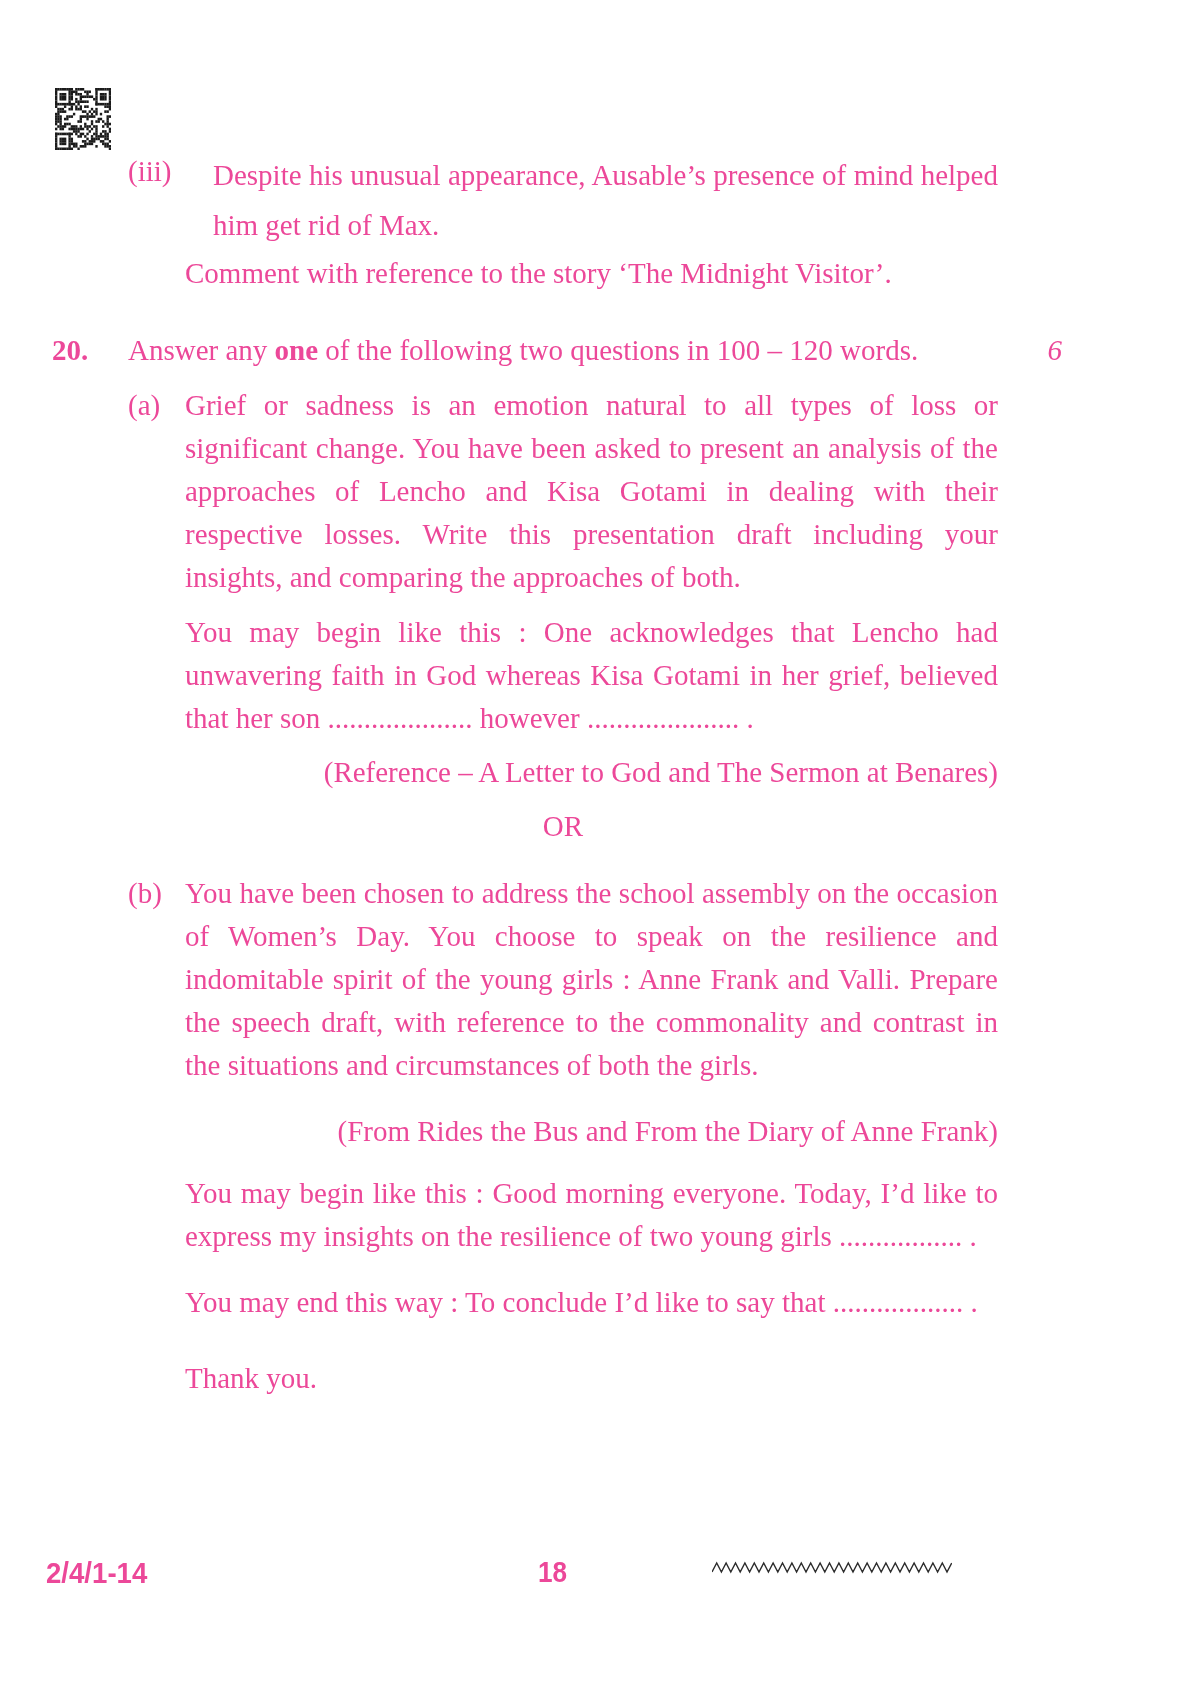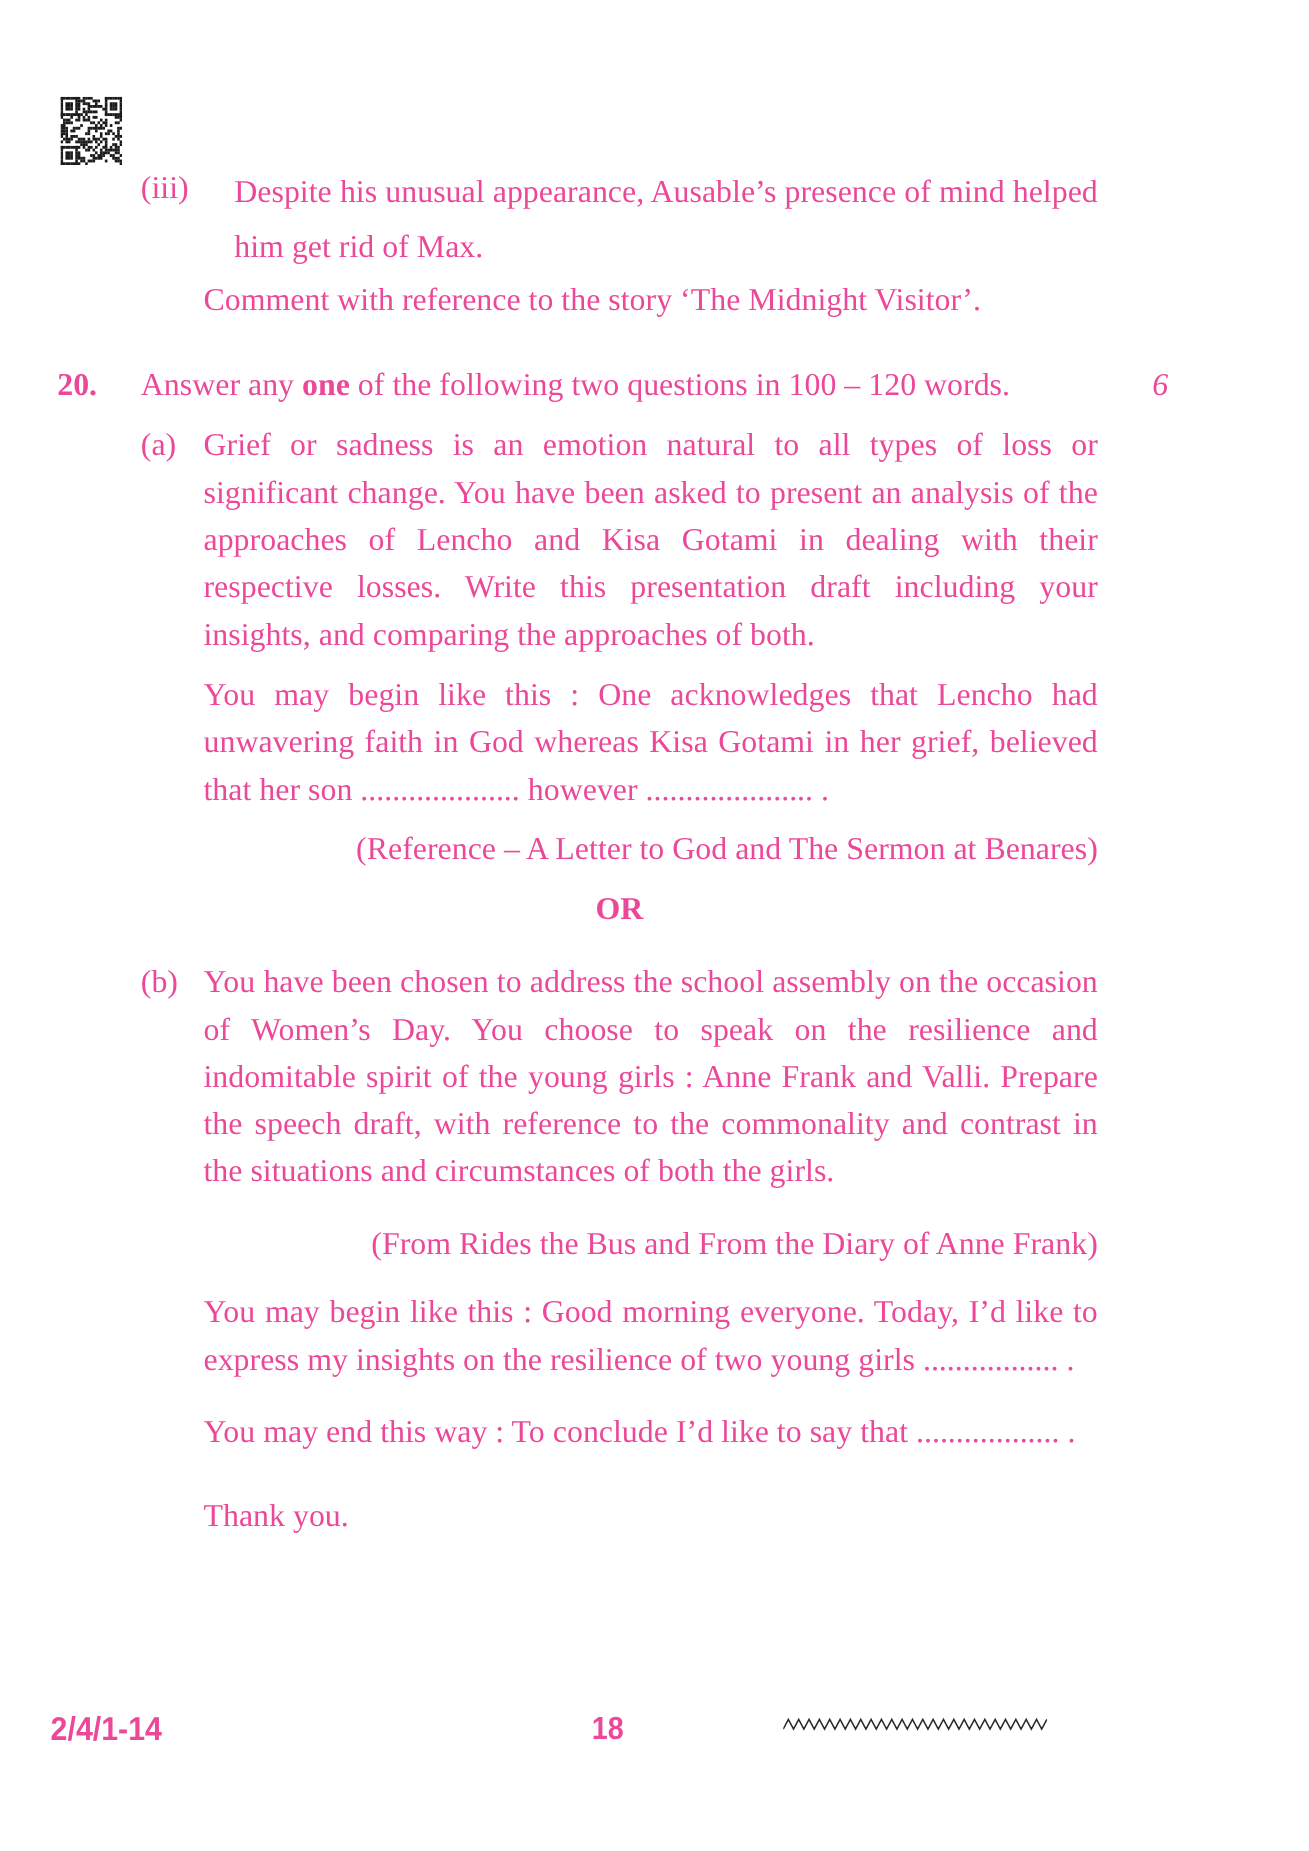--- a/index.html
+++ b/index.html
@@ -22,21 +22,21 @@
   .lh50{line-height:50px;margin-left:28px;}
   .q-row{display:flex;margin-top:34px;}
   .qnum{width:76px;flex:0 0 76px;font-weight:bold;}
   .qtext{width:870px;flex:0 0 870px;}
   .qmarks{flex:1;text-align:right;font-style:italic;}
   .bold-italic{font-weight:bold;}
   .mt-comment{margin-top:2px;}
   .mt-a{margin-top:12px;}
   .mt-begin-a{margin-top:12px;}
   .mt-ref-a{margin-top:11px;text-align:right;}
-  .or-row{margin-left:76px;width:870px;text-align:center;font-weight:bold;margin-top:11px;}
+  .or-row{margin-left:76px;width:870px;text-align:center;font-weight:normal;margin-top:11px;}
   .mt-b{margin-top:24px;}
   .mt-ref-b{margin-top:23px;text-align:right;}
   .mt-begin-b{margin-top:19px;}
   .mt-end-b{margin-top:23px;}
   .mt-thanks{margin-top:33px;}
   .footer-code{
     position:absolute;left:46px;top:1556px;
     font-family:"Liberation Sans","DejaVu Sans",sans-serif;
     font-weight:bold;font-size:30px;letter-spacing:0px;
     transform:scaleX(0.92);transform-origin:left center;

